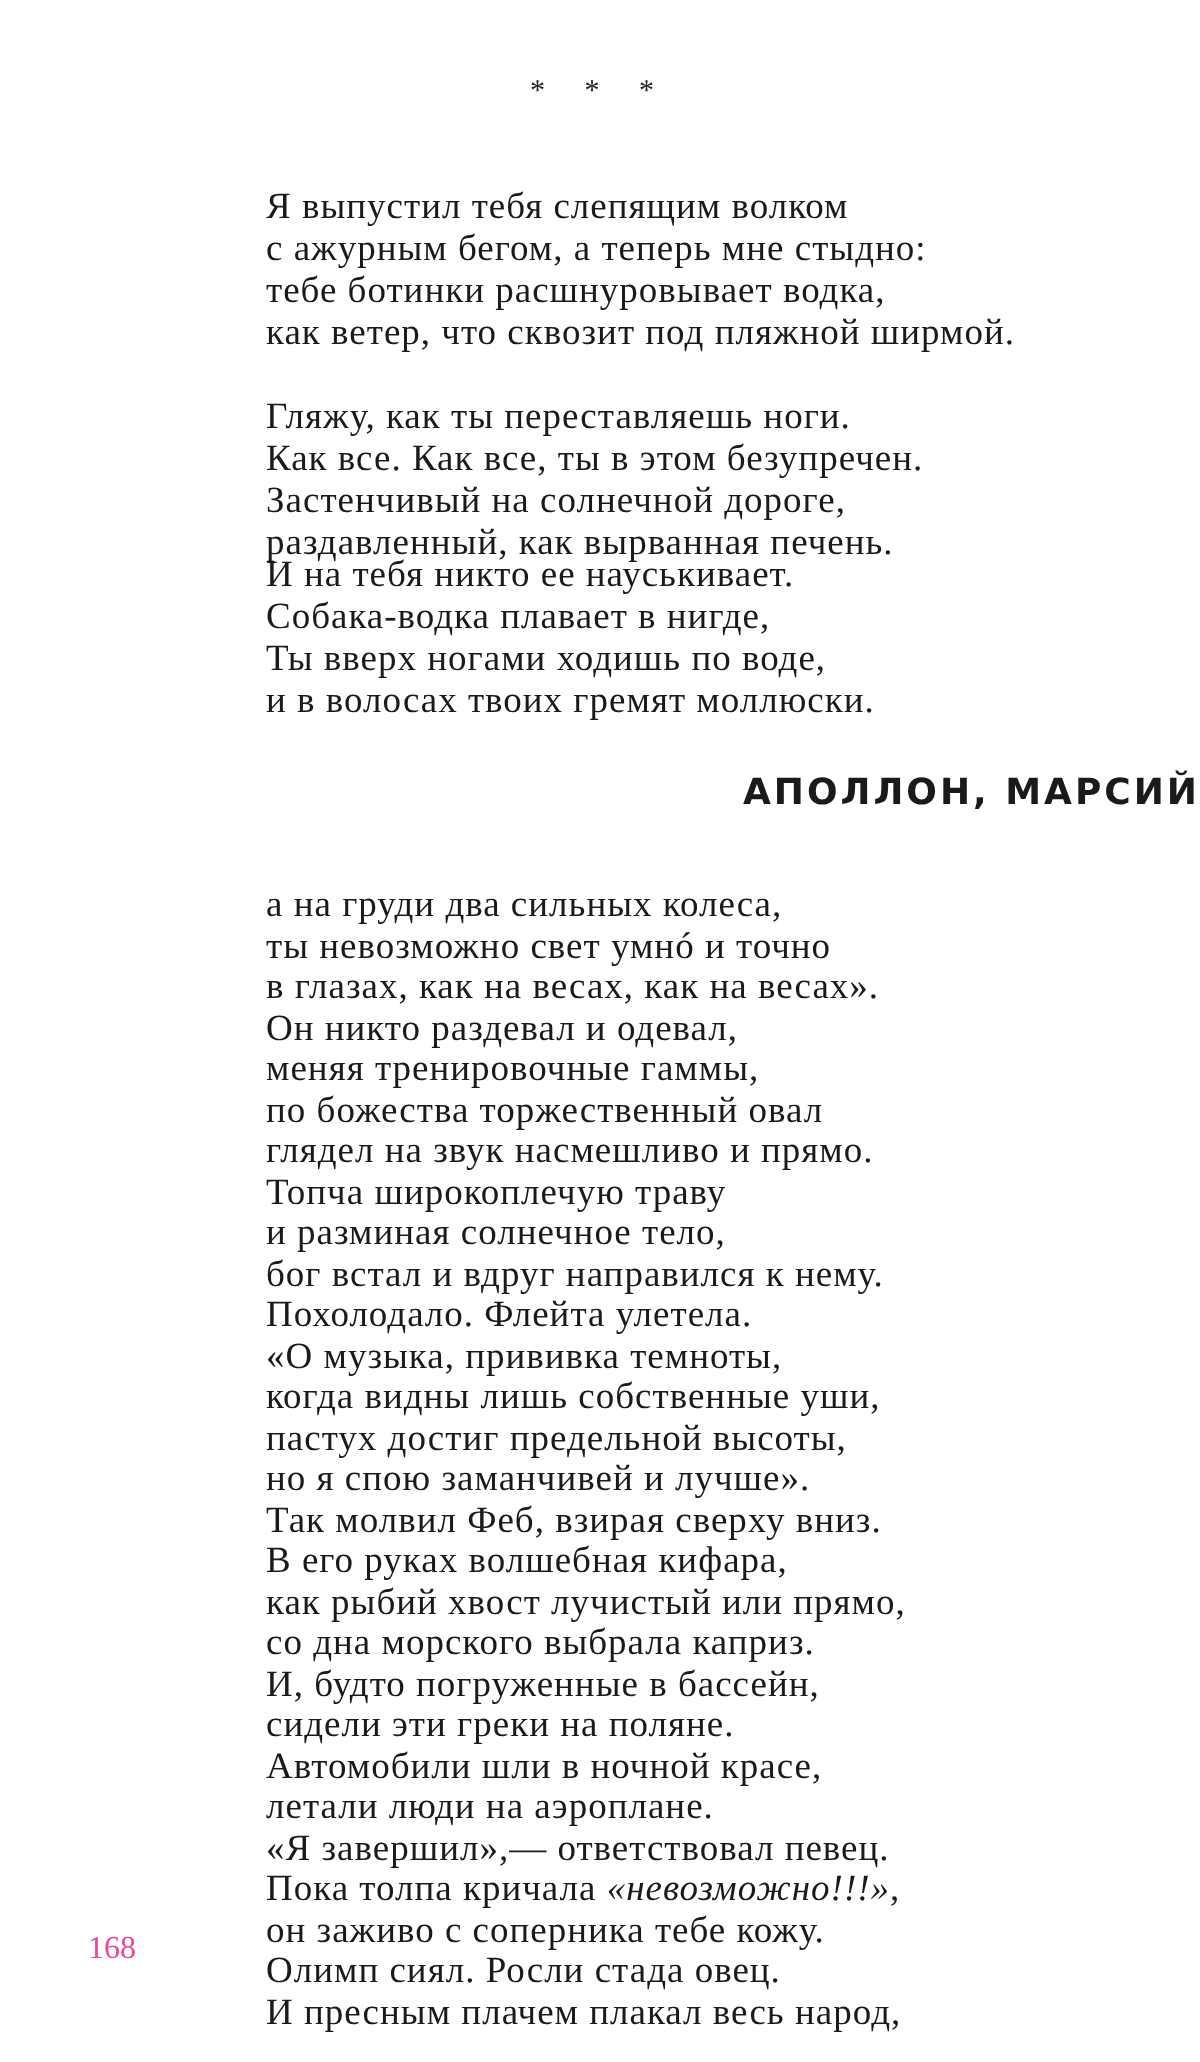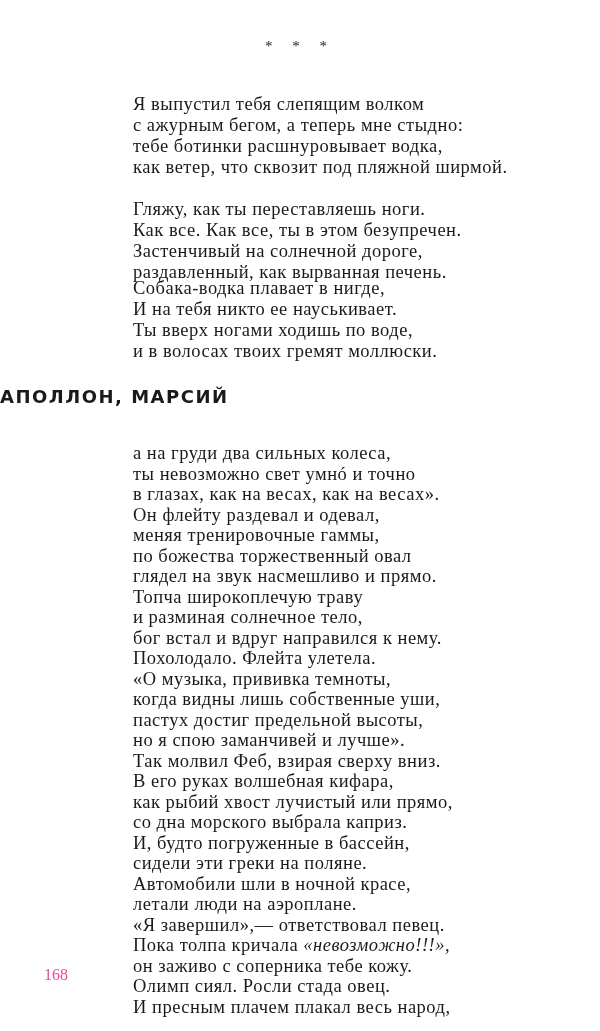--- a/index.html
+++ b/index.html
@@ -46,21 +46,21 @@
       letter-spacing: 0.5px;
     }
     .poem2 .line {
       line-height: 20.5px;
       height: 20.5px;
     }
     .title {
       position: absolute;
       left: 0; width: 600px;
       top: 386px;
-      text-align: left;
+      text-align: right;
       font-family: "DejaVu Sans", "Liberation Sans", sans-serif;
       font-weight: bold;
       font-size: 18px;
       letter-spacing: 1.5px;
       color: #1a1a1a;
       margin: 0;
     }
     .page-number {
       position: absolute;
       left: 44px;
@@ -85,33 +85,33 @@
   </div>
 
   <div class="stanza" style="top:183px;">
     <span class="line">Гляжу, как ты переставляешь ноги.</span>
     <span class="line">Как все. Как все, ты в этом безупречен.</span>
     <span class="line">Застенчивый на солнечной дороге,</span>
     <span class="line">раздавленный, как вырванная печень.</span>
   </div>
 
   <div class="stanza" style="top:262px;">
+    <span class="line">И на тебя никто ее науськивает.</span>
     <span class="line">Собака-водка плавает в нигде,</span>
-    <span class="line">И на тебя никто ее науськивает.</span>
     <span class="line">Ты вверх ногами ходишь по воде,</span>
     <span class="line">и в волосах твоих гремят моллюски.</span>
   </div>
 
   <h2 class="title">АПОЛЛОН, МАРСИЙ</h2>
 
   <div class="stanza poem2" style="top:427px;">
     <span class="line">а на груди два сильных колеса,</span>
     <span class="line">ты невозможно свет умнó и точно</span>
     <span class="line">в глазах, как на весах, как на весах».</span>
-    <span class="line">Он флейту раздевал и одевал,</span>
+    <span class="line">Он никто раздевал и одевал,</span>
     <span class="line">меняя тренировочные гаммы,</span>
     <span class="line">по божества торжественный овал</span>
     <span class="line">глядел на звук насмешливо и прямо.</span>
     <span class="line">Топча широкоплечую траву</span>
     <span class="line">и разминая солнечное тело,</span>
     <span class="line">бог встал и вдруг направился к нему.</span>
     <span class="line">Похолодало. Флейта улетела.</span>
     <span class="line">«О музыка, прививка темноты,</span>
     <span class="line">когда видны лишь собственные уши,</span>
     <span class="line">пастух достиг предельной высоты,</span>

